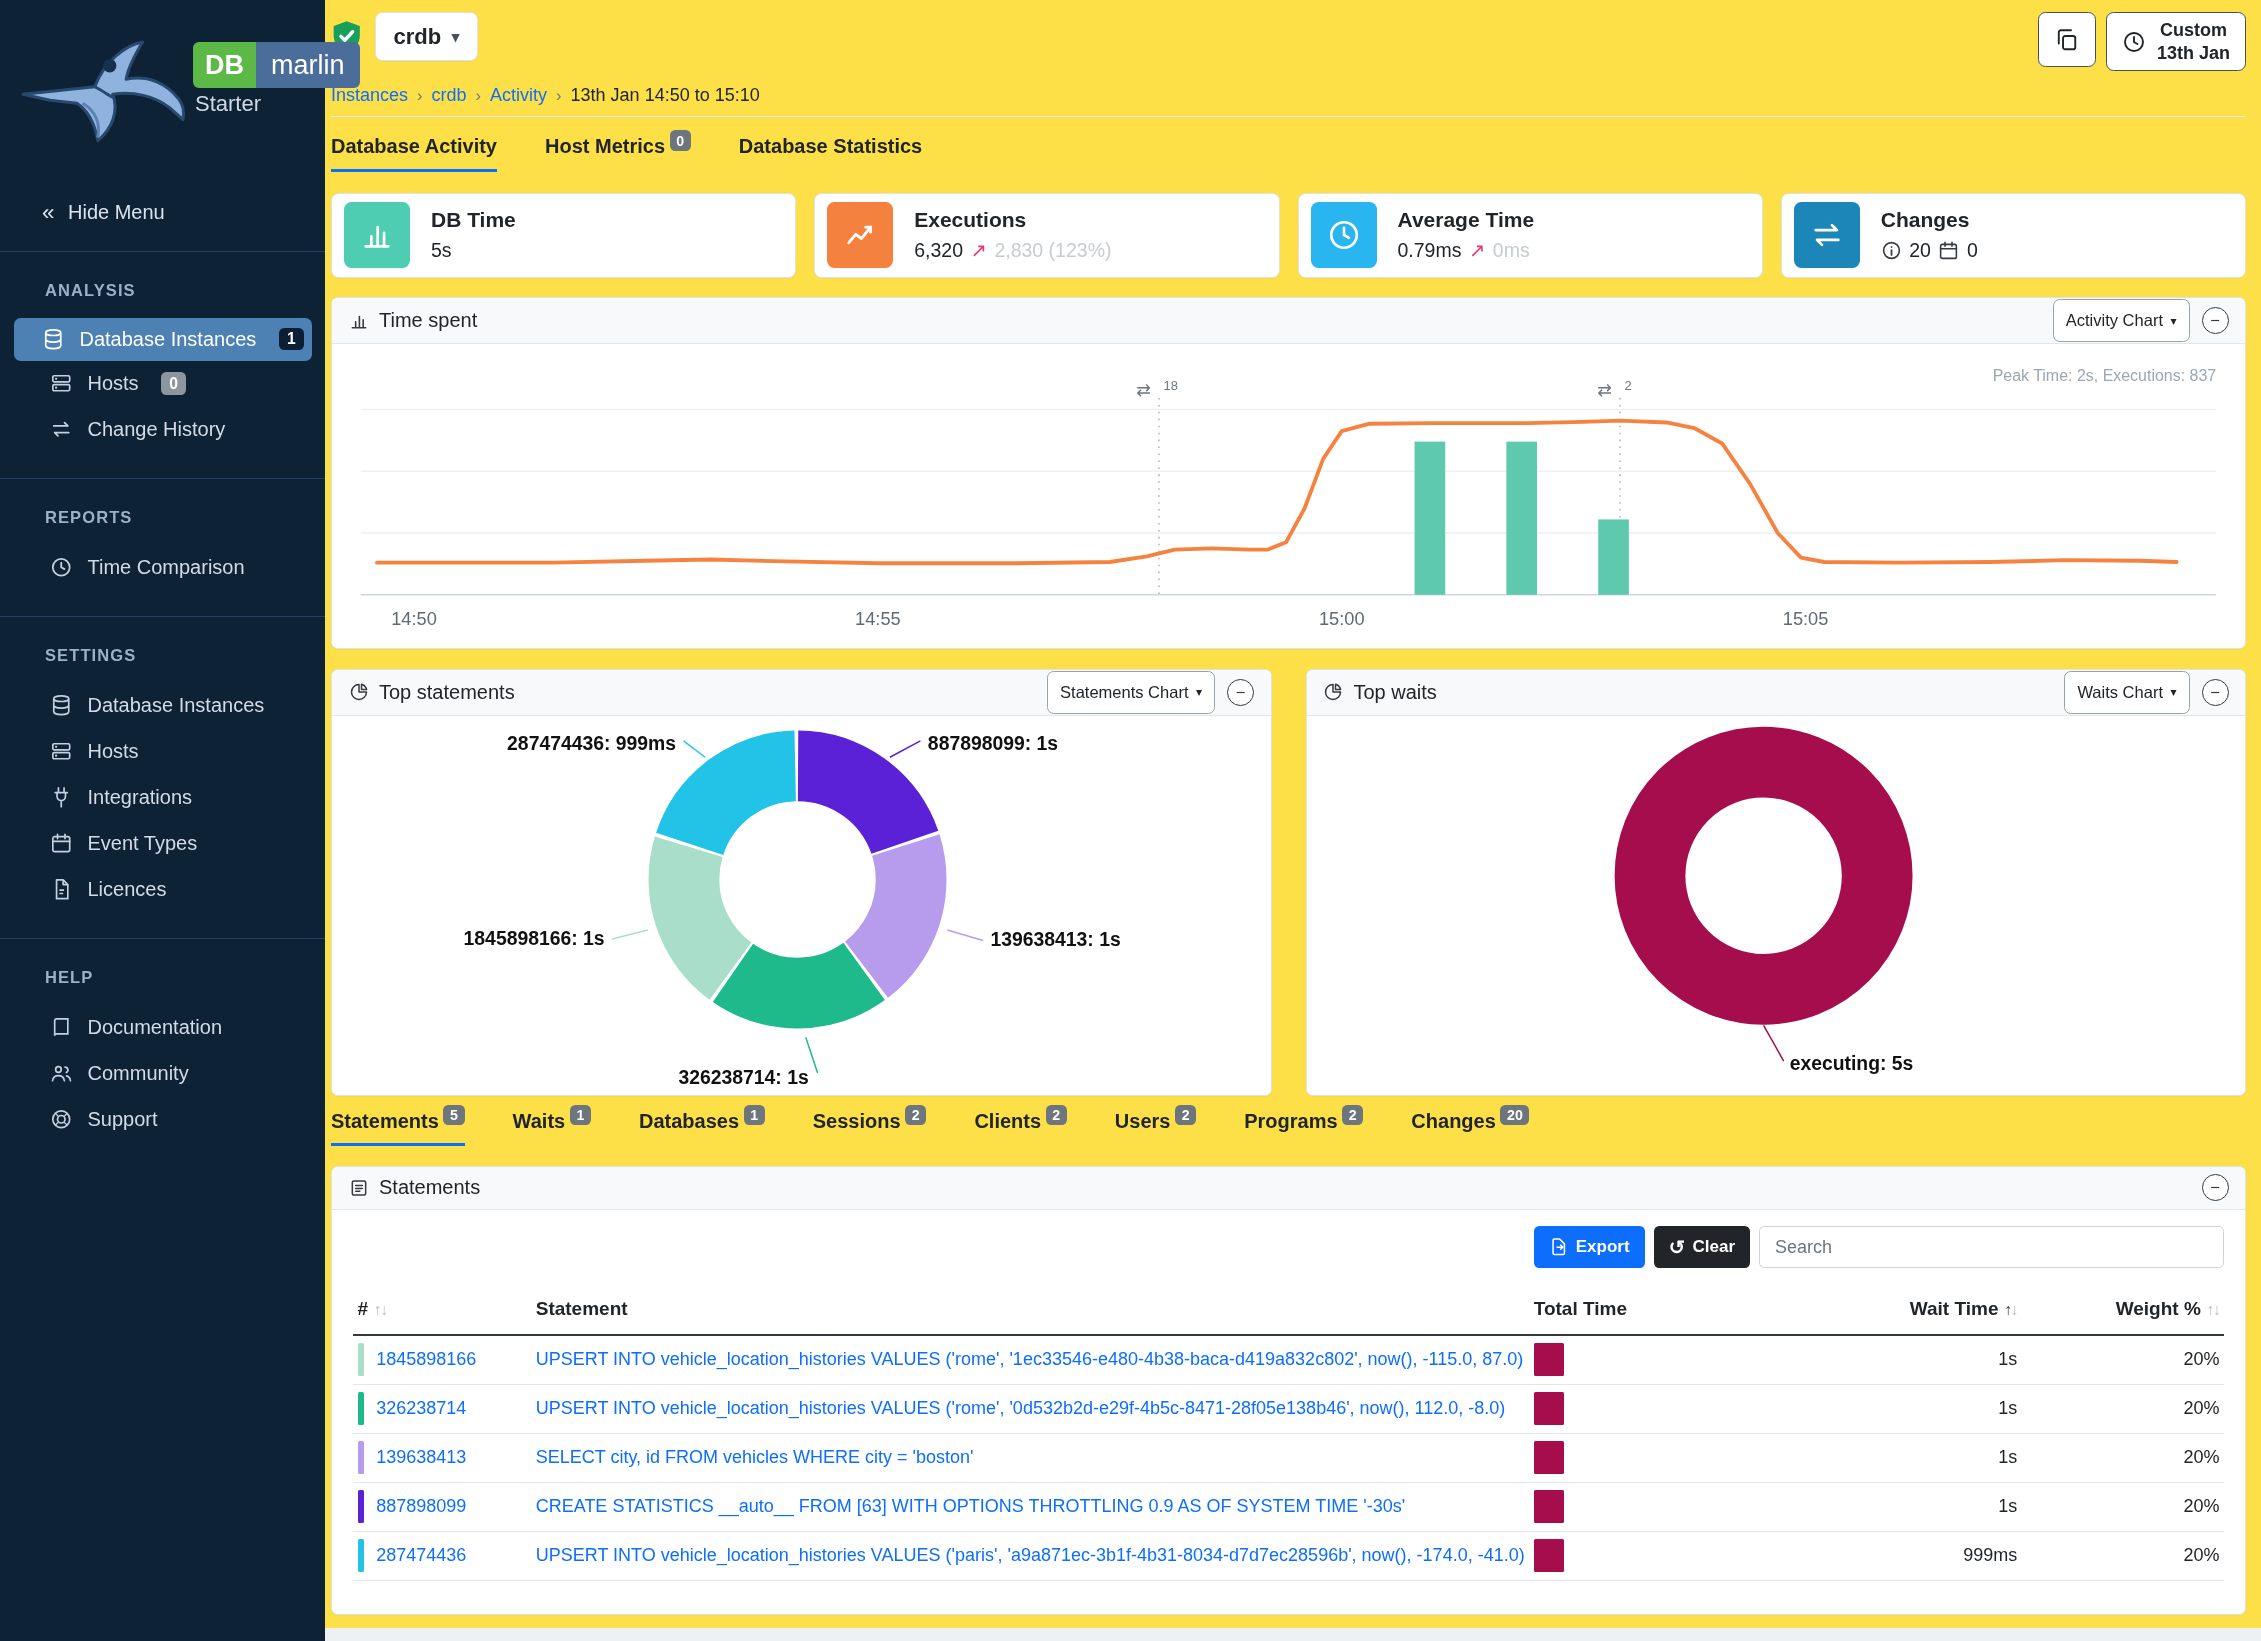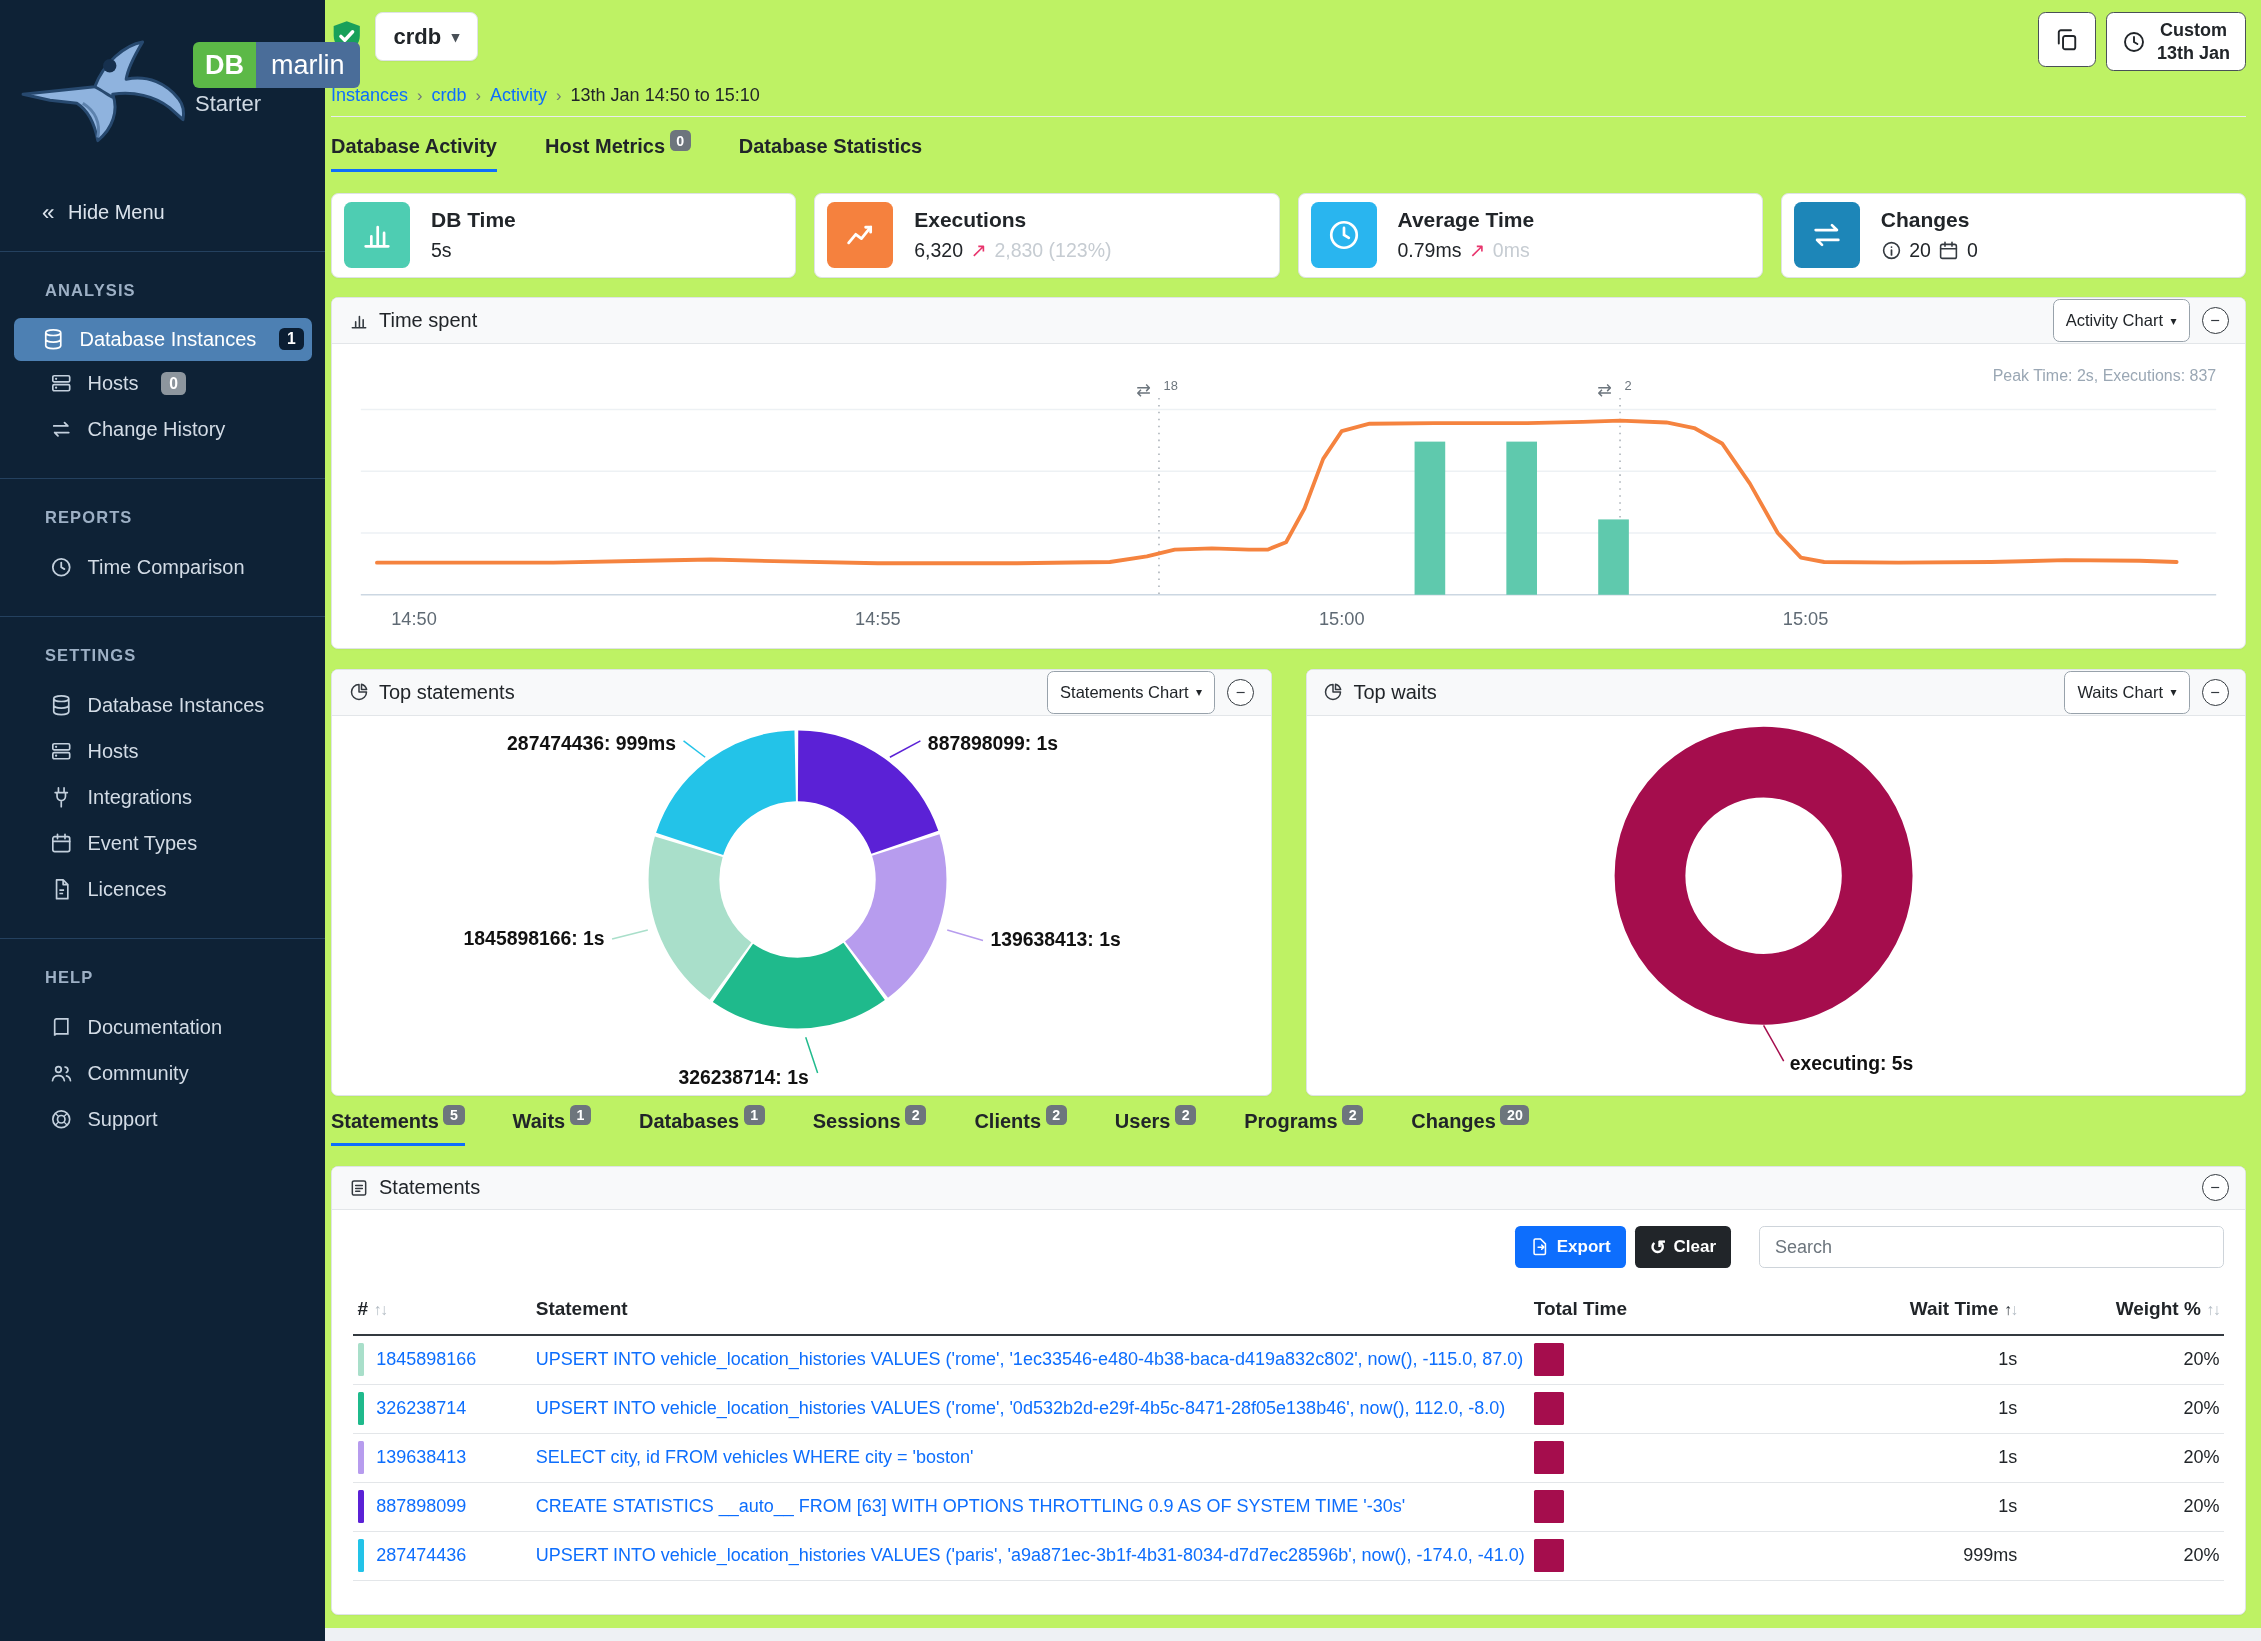--- a/index.html
+++ b/index.html
@@ -20,21 +20,21 @@
   .side-section:last-child { border-bottom:none; }
   .side-title { padding-left:45px; font-size:16.5px; font-weight:bold; letter-spacing:1.1px; color:#9db0c5; margin-bottom:18px; }
   .side-item { display:flex; align-items:center; gap:15px; height:46px; padding-left:50px; font-size:20px; color:#d3dce6; cursor:pointer; }
   .side-item .ic { width:22.5px; height:22.5px; color:#c3d0dd; flex:none; }
   .side-item.active { margin:0 13.5px; padding-left:28.5px; height:43px; background:#4d80b3; border-radius:6.7px; color:#fff; }
   .side-item.active .ic { color:#fff; }
   .badge-dark { background:#0b1e33; color:#fff; border-radius:5.2px; padding:2.2px 8.2px; font-size:15.7px; font-weight:bold; margin-left:7.5px; }
   .badge-gray { background:#8d969e; color:#fff; border-radius:5.2px; padding:2.2px 8.2px; font-size:15.7px; font-weight:bold; margin-left:7.5px; }
 
   
-  .main { flex:1; background:#bef264; height:1628px; padding:0 15px 0 6px; }
+  .main { flex:1; background:#fde047; height:1628px; padding:0 15px 0 6px; }
   .topbar { padding-top:12px; border-bottom:0.7px solid #e9ecef; padding-bottom:10.5px; }
   .topbar-row { display:flex; align-items:flex-start; justify-content:space-between; }
   .topbar-left { display:flex; align-items:center; gap:12px; }
   .instance-btn { display:flex; align-items:center; gap:10.5px; border:0.7px solid #dee2e6; border-radius:7.5px; padding:10.5px 18px; font-size:22px; font-weight:bold; color:#212529; background:#fff; cursor:pointer; box-shadow:0 0.7px 1.5px rgba(0,0,0,.04); }
   .instance-btn .chev { font-size:15px; color:#495057; }
   .topbar-right { display:flex; gap:10.5px; }
   .icon-btn { width:58px; height:55px; border:1.5px solid #495057; border-radius:7.5px; background:#fff; display:flex; align-items:center; justify-content:center; cursor:pointer; }
   .icon-btn .ic { width:25.5px; height:25.5px; color:#212529; }
   .time-btn { display:flex; align-items:center; gap:10.5px; border:1.5px solid #495057; border-radius:7.5px; background:#fff; padding:6px 15px; cursor:pointer; }
   .time-btn .ic { width:24px; height:24px; color:#212529; }
@@ -80,21 +80,21 @@
 
   
   .tabs2 { margin-top:14px; }
 
   
   .stmt-toolbar { display:flex; justify-content:flex-end; gap:9px; padding:16.5px 21px 13.5px 21px; }
   .btn-export { display:flex; align-items:center; gap:7px; background:#0d6efd; color:#fff; font-size:17px; font-weight:bold; border:none; border-radius:5.2px; padding:9px 15px; cursor:pointer; }
   .btn-export .ic { width:19.5px; height:19.5px; }
   .btn-clear { display:flex; align-items:center; gap:7.5px; background:#212529; color:#fff; font-size:17px; font-weight:bold; border:none; border-radius:5.2px; padding:9px 15px; cursor:pointer; }
   .undo-glyph { font-size:19.5px; }
-  .search-input { width:465px; height:42px; border:0.7px solid #ced4da; border-radius:5.2px; font-size:18px; padding:4px 15px; color:#212529; font-family:"Liberation Sans",sans-serif;margin-left:19px; }
+  .search-input { width:465px; height:42px; border:0.7px solid #ced4da; border-radius:5.2px; font-size:18px; padding:4px 15px; color:#212529; font-family:"Liberation Sans",sans-serif; }
   .search-input::placeholder { color:#6c757d; }
   table.stmt { width:calc(100% - 42px); margin:4.5px 21px 0 21px; border-collapse:collapse; }
   table.stmt th { text-align:left; font-size:19px; color:#212529; padding:12px 4.5px 13.5px 4.5px; border-bottom:2.2px solid #343a40; white-space:nowrap; }
   th.r, td.r { text-align:right !important; }
   .sort { color:#b3bcc4; font-size:15.7px; margin-left:6px; letter-spacing:-1.5px; }
   .sort .up-dark { color:#343a40; }
   table.stmt td { border-bottom:0.7px solid #e3e6e9; padding:7.5px 4.5px; font-size:18px; height:49px; }
   .id-cell { display:flex; align-items:center; gap:12px; }
   .chip { width:6.7px; height:33px; border-radius:1.5px; flex:none; }
   .id-link, .sql-link { color:#0d6efd; text-decoration:none; cursor:pointer; white-space:nowrap; }

